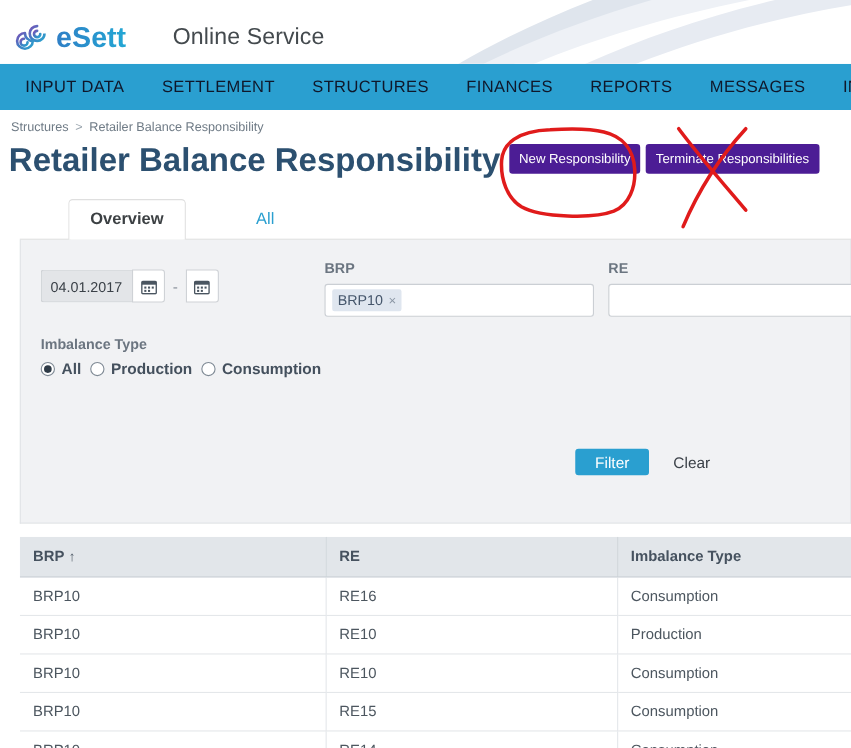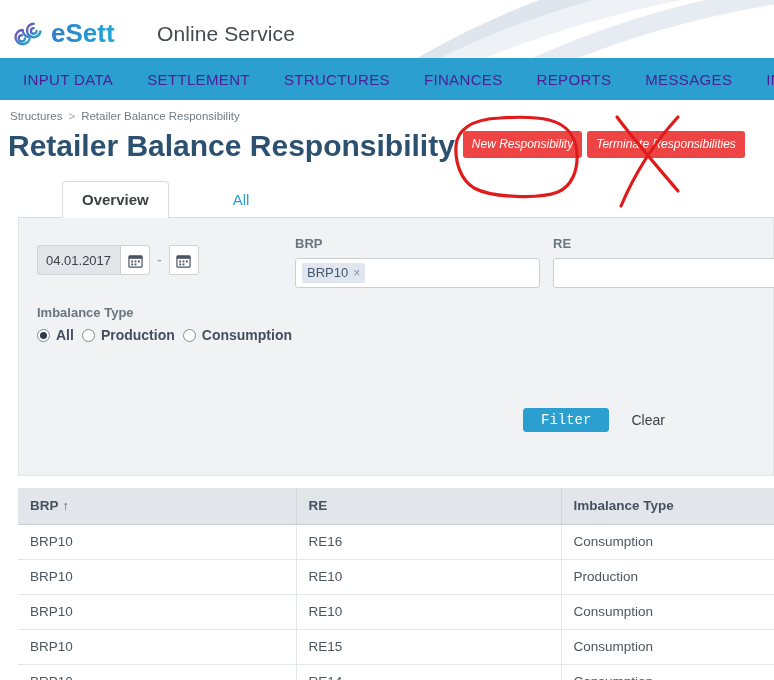--- a/index.html
+++ b/index.html
@@ -40,21 +40,21 @@
   .navbar {
     background: #2a9fd0;
     height: 42px;
     display: flex; align-items: stretch;
     white-space: nowrap;
     overflow: hidden;
   }
   .nav-item {
     display: flex; align-items: center;
     padding: 0 17px;
-    color: #4c1d95;
+    color: #0f172a;
     font-size: 15px;
     letter-spacing: .35px;
     text-transform: uppercase;
     cursor: pointer;
   }
   .nav-item:first-child { padding-left: 23px; }
 
   
   .crumbs {
     padding: 10px 15px 0 10px;
@@ -72,30 +72,29 @@
   }
   .page-title {
     font-size: 30px;
     font-weight: bold;
     color: #2c5070;
     line-height: 32px;
     white-space: nowrap;
   }
   .title-actions { display: flex; gap: 5px; margin: 0 0 4px 8px; }
   .btn-primary-sm {
-    background: #ef4444;
+    background: #4c1d95;
     color: #fff;
     border: none;
     border-radius: 3px;
     font-size: 12px;
     font-family: "Liberation Sans", sans-serif;
     padding: 6px 9px 7px;
     cursor: pointer;
     white-space: nowrap;
-    font-style: italic;
   }
 
   
   .tabs {
     margin: 18px 0 0 18px;
     display: flex; align-items: flex-end;
     height: 38px;
     border-bottom: 1px solid #dcdcdc;
     width: 756px;
   }
@@ -236,21 +235,21 @@
     display: flex; align-items: center; gap: 8px;
     position: absolute;
     left: 504px; top: 186px;
   }
   .btn-filter {
     background: #2a9fd0;
     color: #fff;
     border: 1px solid #2a9fd0;
     border-radius: 3px;
     font-size: 14px;
-    font-family: Liberation Mono, monospace;
+    font-family: Liberation Sans, sans-serif;
     padding: 3px 17px;
     cursor: pointer;
   }
   .btn-clear {
     background: #f1f2f4;
     color: #3b4148;
     border: 1px solid transparent;
     border-radius: 3px;
     font-size: 14px;
     font-family: "Liberation Sans", sans-serif;

